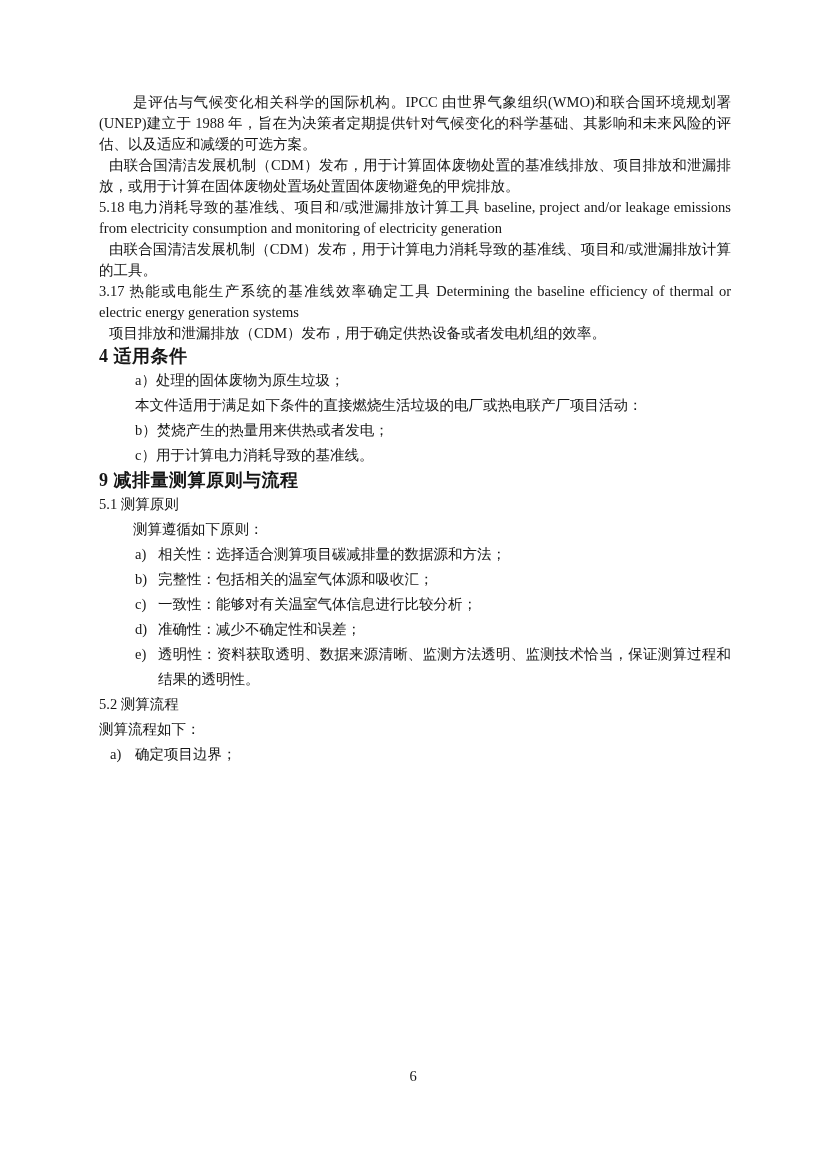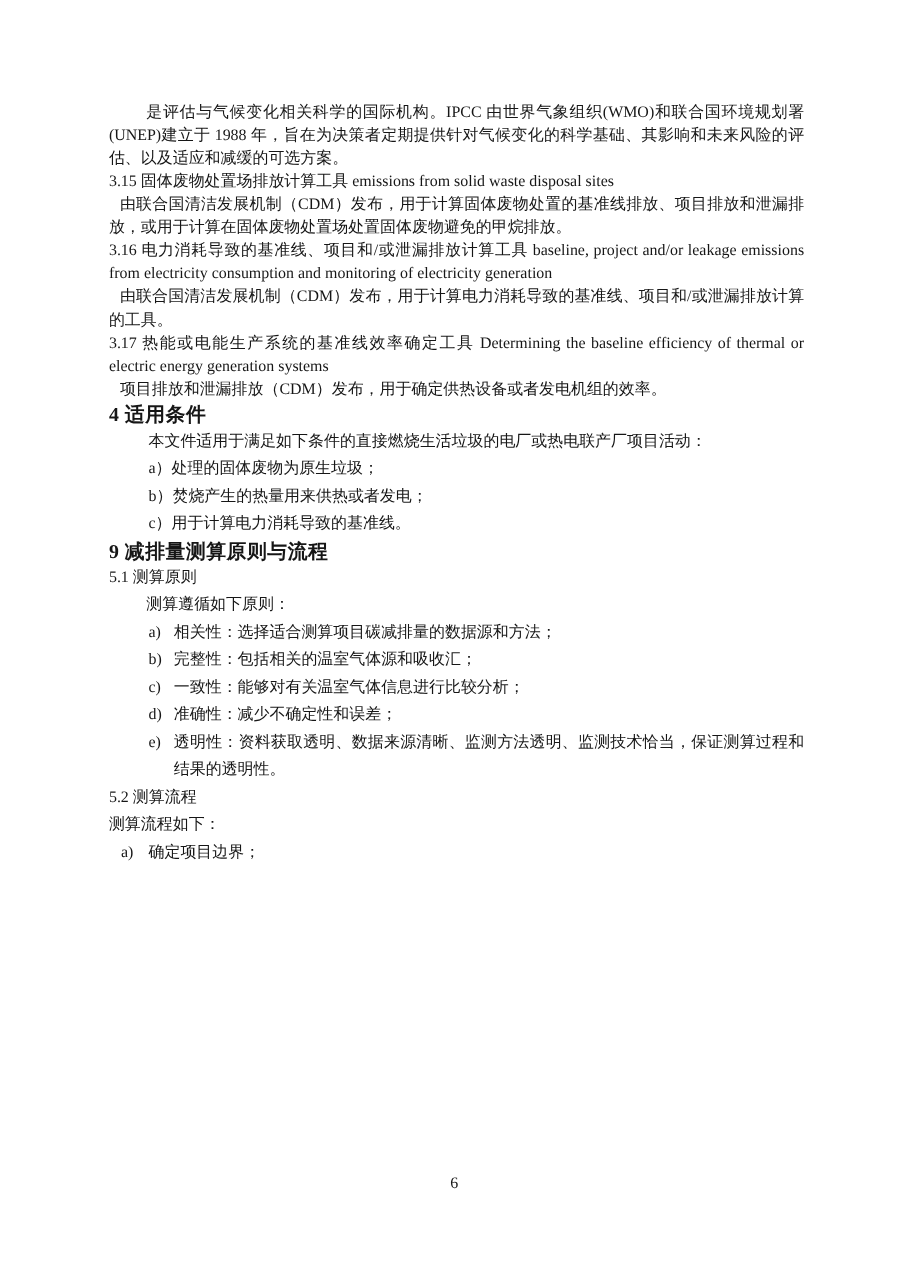--- a/index.html
+++ b/index.html
@@ -85,33 +85,32 @@
   }
 </style>
 </head>
 <body>
 
 <div class="page">
   <div class="content">
 
     <p class="body indent2">是评估与气候变化相关科学的国际机构。IPCC 由世界气象组织(WMO)和联合国环境规划署(UNEP)建立于 1988 年，旨在为决策者定期提供针对气候变化的科学基础、其影响和未来风险的评估、以及适应和减缓的可选方案。</p>
 
-    <p class="body term-heading">3.15 固体废物处置场排放计算工具 emissions from solid waste disposal sites</p>
     <p class="body indent1 term-body">由联合国清洁发展机制（CDM）发布，用于计算固体废物处置的基准线排放、项目排放和泄漏排放，或用于计算在固体废物处置场处置固体废物避免的甲烷排放。</p>
 
-    <p class="body term-heading-316">3.16 电力消耗导致的基准线、项目和/或泄漏排放计算工具 baseline, project and/or leakage emissions from electricity consumption and monitoring of electricity generation</p>
+    <p class="body term-heading-316">5.18 电力消耗导致的基准线、项目和/或泄漏排放计算工具 baseline, project and/or leakage emissions from electricity consumption and monitoring of electricity generation</p>
     <p class="body indent1 term-body-316">由联合国清洁发展机制（CDM）发布，用于计算电力消耗导致的基准线、项目和/或泄漏排放计算的工具。</p>
 
     <p class="body term-heading-317">3.17 热能或电能生产系统的基准线效率确定工具 Determining the baseline efficiency of thermal or electric energy generation systems</p>
     <p class="body indent1 term-body-317">项目排放和泄漏排放（CDM）发布，用于确定供热设备或者发电机组的效率。</p>
 
     <p class="section-heading h4-heading">4 适用条件</p>
 
+    <p class="body wide s4-item">a）处理的固体废物为原生垃圾；</p>
     <p class="body wide indent2 s4-intro">本文件适用于满足如下条件的直接燃烧生活垃圾的电厂或热电联产厂项目活动：</p>
-    <p class="body wide s4-item">a）处理的固体废物为原生垃圾；</p>
     <p class="body wide s4-item">b）焚烧产生的热量用来供热或者发电；</p>
     <p class="body wide s4-item">c）用于计算电力消耗导致的基准线。</p>
 
     <p class="section-heading h5-heading">9 减排量测算原则与流程</p>
 
     <p class="body wide s51-heading">5.1 测算原则</p>
     <p class="body wide s51-intro">测算遵循如下原则：</p>
 
     <div class="list-item li5">
       <span class="marker">a)</span>

